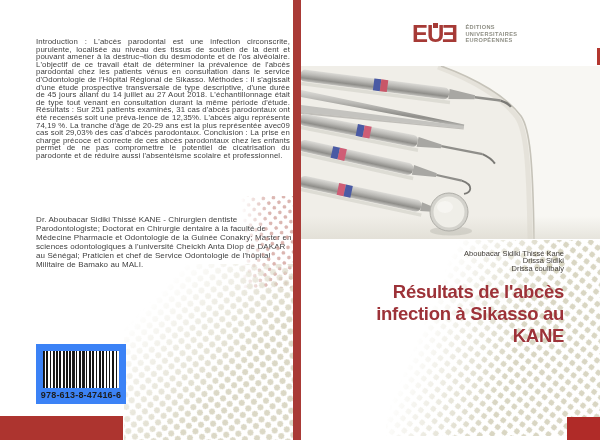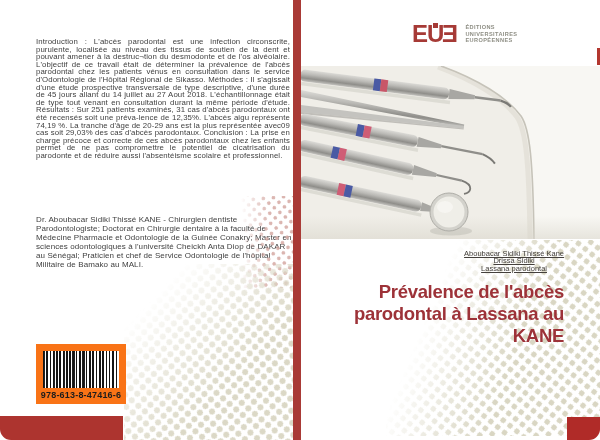--- a/index.html
+++ b/index.html
@@ -1,31 +1,31 @@
 <!DOCTYPE html>
 <html><head>
 <meta charset="utf-8">
 <style>
   * { margin:0; padding:0; box-sizing:border-box; }
   html,body { width:600px; height:440px; background:#fff; font-family:"Liberation Sans", sans-serif; }
-  .cover { position:relative; width:600px; height:440px; background:#ffffff; overflow:hidden;border-radius:11px; }
+  .cover { position:relative; width:600px; height:440px; background:#ffffff; overflow:hidden; }
 
   
   .abstract {
     position:absolute; left:36px; top:38px; width:254px;
     font-size:7.8px; line-height:7.6px; color:#3e3e3e;
     text-align:justify; letter-spacing:0.1px;
   }
   .bio {
     position:absolute; left:36px; top:215px; width:258px;
     font-size:8px; line-height:9px; color:#3e3e3e; letter-spacing:0.1px;
   }
   .barcode-box {
     position:absolute; left:36px; top:344px; width:90px; height:60px;
-    background:#f97316;
+    background:#3b82f6;
   }
   .barcode-bars {
     margin:7px auto 0; width:76px; height:37px; background-color:#fff;
     background-image:
       repeating-linear-gradient(90deg, rgba(20,20,20,.95) 0 2.4px, transparent 2.4px 9.8px),
       repeating-linear-gradient(90deg, #141414 0 1.5px, transparent 1.5px 3.3px);
   }
   .barcode-num {
     margin-top:2px; text-align:center; font-size:9px; font-weight:bold;
     color:#1c1c1c; letter-spacing:0.2px;
@@ -43,22 +43,22 @@
   .logo-mark { display:flex; align-items:flex-end; color:#a63a36; font-weight:bold;
                font-size:24px; line-height:23px; letter-spacing:-1px; }
   .lm-u { position:relative; padding-top:0; }
   .lm-dot { position:absolute; left:50%; top:1px; width:5px; height:5px; margin-left:-2px; background:#a63a36; }
   .lm-flip { display:inline-block; transform:scaleX(-1); }
   .logo-text { margin-left:7px; margin-top:2px; font-size:5.6px; line-height:6.6px;
                color:#8e8e84; letter-spacing:0.4px; font-weight:bold; }
 
   .photo { position:absolute; left:301px; top:66px; width:299px; height:173px; }
 
-  .authors { position:absolute; right:36px; top:250px; text-align:center;
-             font-size:7.5px; line-height:7.3px; color:#44403c;text-decoration:underline; }
+  .authors { position:absolute; right:36px; top:250px; text-align:right;
+             font-size:7.5px; line-height:7.3px; color:#44403c; }
   .title { position:absolute; right:36px; top:281px; text-align:right;
            font-size:18.5px; line-height:22.2px; font-weight:bold;
            color:#9d3238; letter-spacing:-0.3px; }
 
   .red-square { position:absolute; left:567px; top:417px; width:33px; height:23px; background:#b02b28; }
 
   
   .dots { position:absolute; overflow:hidden; pointer-events:none; }
   .dots::before {
     content:""; position:absolute; inset:-35%;
@@ -190,24 +190,24 @@
     <circle cx="148" cy="146" r="19" fill="#d3d2cc" stroke="#aeada7" stroke-width="1"></circle>
     <circle cx="148" cy="146" r="15.5" fill="#efeee8"></circle>
     <ellipse cx="144" cy="141" rx="8" ry="6" fill="#f7f6f2" opacity="0.85"></ellipse>
   </svg>
 
   <div class="dots dots-front"></div>
 
   <div class="authors">
     <div>Aboubacar Sidiki Thissé Kane</div>
     <div>Drissa Sidiki</div>
-    <div>Lassana parodontal</div>
+    <div>Drissa coulibaly</div>
   </div>
 
   <div class="title">
-    <div>Prévalence de l'abcès</div>
-    <div>parodontal à Lassana au</div>
+    <div>Résultats de l'abcès</div>
+    <div>infection à Sikasso au</div>
     <div>KANE</div>
   </div>
 
   <div class="red-square"></div>
 
 </div>
 
 </body></html>

